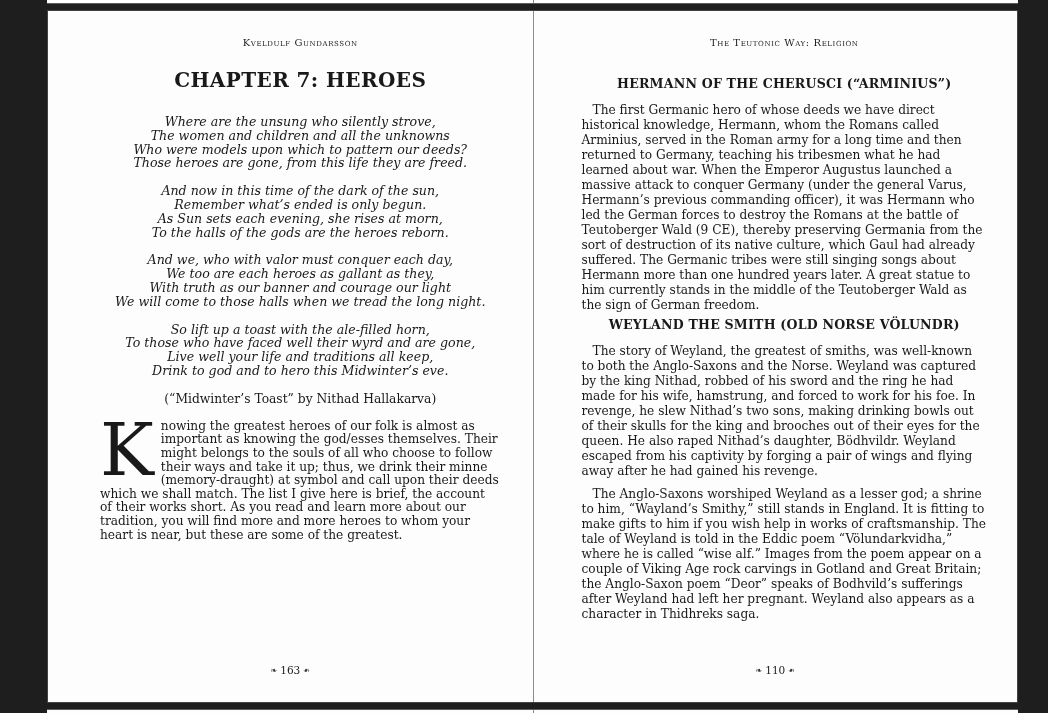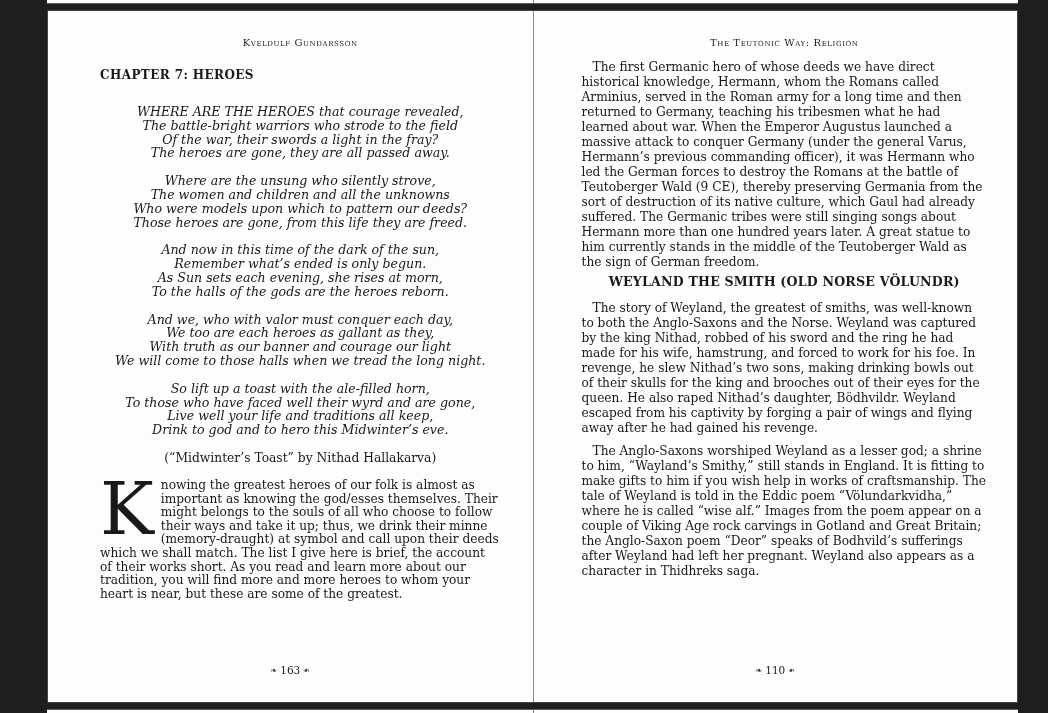--- a/index.html
+++ b/index.html
@@ -54,22 +54,22 @@
   .running-header {
     margin-top: 26px;
     text-align: center;
     font-variant: small-caps;
     font-size: 10px;
     letter-spacing: 0.6px;
     color: #1c1c1c;
   }
   .chapter-title {
     margin: 20px 0 16px 0;
-    text-align: left;
-    font-size: 12px;
+    text-align: center;
+    font-size: 20px;
     font-weight: bold;
     letter-spacing: 0.4px;
   }
   .poem {
     margin-top: 23px;
     text-align: center;
     font-style: italic;
     font-size: 12.6px;
     line-height: 13.8px;
   }
@@ -131,24 +131,20 @@
   </div>
 
   <div class="spread">
 
     <div class="page left-page">
       <div class="page-inner-left">
         <div class="running-header">Kveldulf Gundarsson</div>
         <h1 class="chapter-title">CHAPTER 7: HEROES</h1>
 
         <div class="poem">
-          <div class="stanza">WHERE ARE THE HEROES that courage revealed,
-The battle-bright warriors who strode to the field
-Of the war, their swords a light in the fray?
-The heroes are gone, they are all passed away.</div>
           <div class="stanza">Where are the unsung who silently strove,
 The women and children and all the unknowns
 Who were models upon which to pattern our deeds?
 Those heroes are gone, from this life they are freed.</div>
           <div class="stanza">And now in this time of the dark of the sun,
 Remember what’s ended is only begun.
 As Sun sets each evening, she rises at morn,
 To the halls of the gods are the heroes reborn.</div>
           <div class="stanza">And we, who with valor must conquer each day,
 We too are each heroes as gallant as they,
@@ -167,20 +163,21 @@
 
       <div class="folio">
         <span class="orn">❧</span><span>163</span><span class="orn flip">❧</span>
       </div>
     </div>
 
     <div class="page right-page">
       <div class="page-inner-right">
         <div class="running-header">The Teutonic Way: Religion</div>
 
+        <h2 class="section-heading first">HERMANN OF THE CHERUSCI (“ARMINIUS”)</h2>
         <p class="body-para">The first Germanic hero of whose deeds we have direct historical knowledge, Hermann, whom the Romans called Arminius, served in the Roman army for a long time and then returned to Germany, teaching his tribesmen what he had learned about war. When the Emperor Augustus launched a massive attack to conquer Germany (under the general Varus, Hermann’s previous commanding officer), it was Hermann who led the German forces to destroy the Romans at the battle of Teutoberger Wald (9 CE), thereby preserving Germania from the sort of destruction of its native culture, which Gaul had already suffered. The Germanic tribes were still singing songs about Hermann more than one hundred years later. A great statue to him currently stands in the middle of the Teutoberger Wald as the sign of German freedom.</p>
 
         <h2 class="section-heading second">WEYLAND THE SMITH (OLD NORSE VÖLUNDR)</h2>
         <p class="body-para">The story of Weyland, the greatest of smiths, was well-known to both the Anglo-Saxons and the Norse. Weyland was captured by the king Nithad, robbed of his sword and the ring he had made for his wife, hamstrung, and forced to work for his foe. In revenge, he slew Nithad’s two sons, making drinking bowls out of their skulls for the king and brooches out of their eyes for the queen. He also raped Nithad’s daughter, Bödhvildr. Weyland escaped from his captivity by forging a pair of wings and flying away after he had gained his revenge.</p>
         <p class="body-para run-on">The Anglo-Saxons worshiped Weyland as a lesser god; a shrine to him, “Wayland’s Smithy,” still stands in England. It is fitting to make gifts to him if you wish help in works of craftsmanship. The tale of Weyland is told in the Eddic poem “Völundarkvidha,” where he is called “wise alf.” Images from the poem appear on a couple of Viking Age rock carvings in Gotland and Great Britain; the Anglo-Saxon poem “Deor” speaks of Bodhvild’s sufferings after Weyland had left her pregnant. Weyland also appears as a character in Thidhreks saga.</p>
       </div>
 
       <div class="folio">
         <span class="orn">❧</span><span>110</span><span class="orn flip">❧</span>
       </div>

